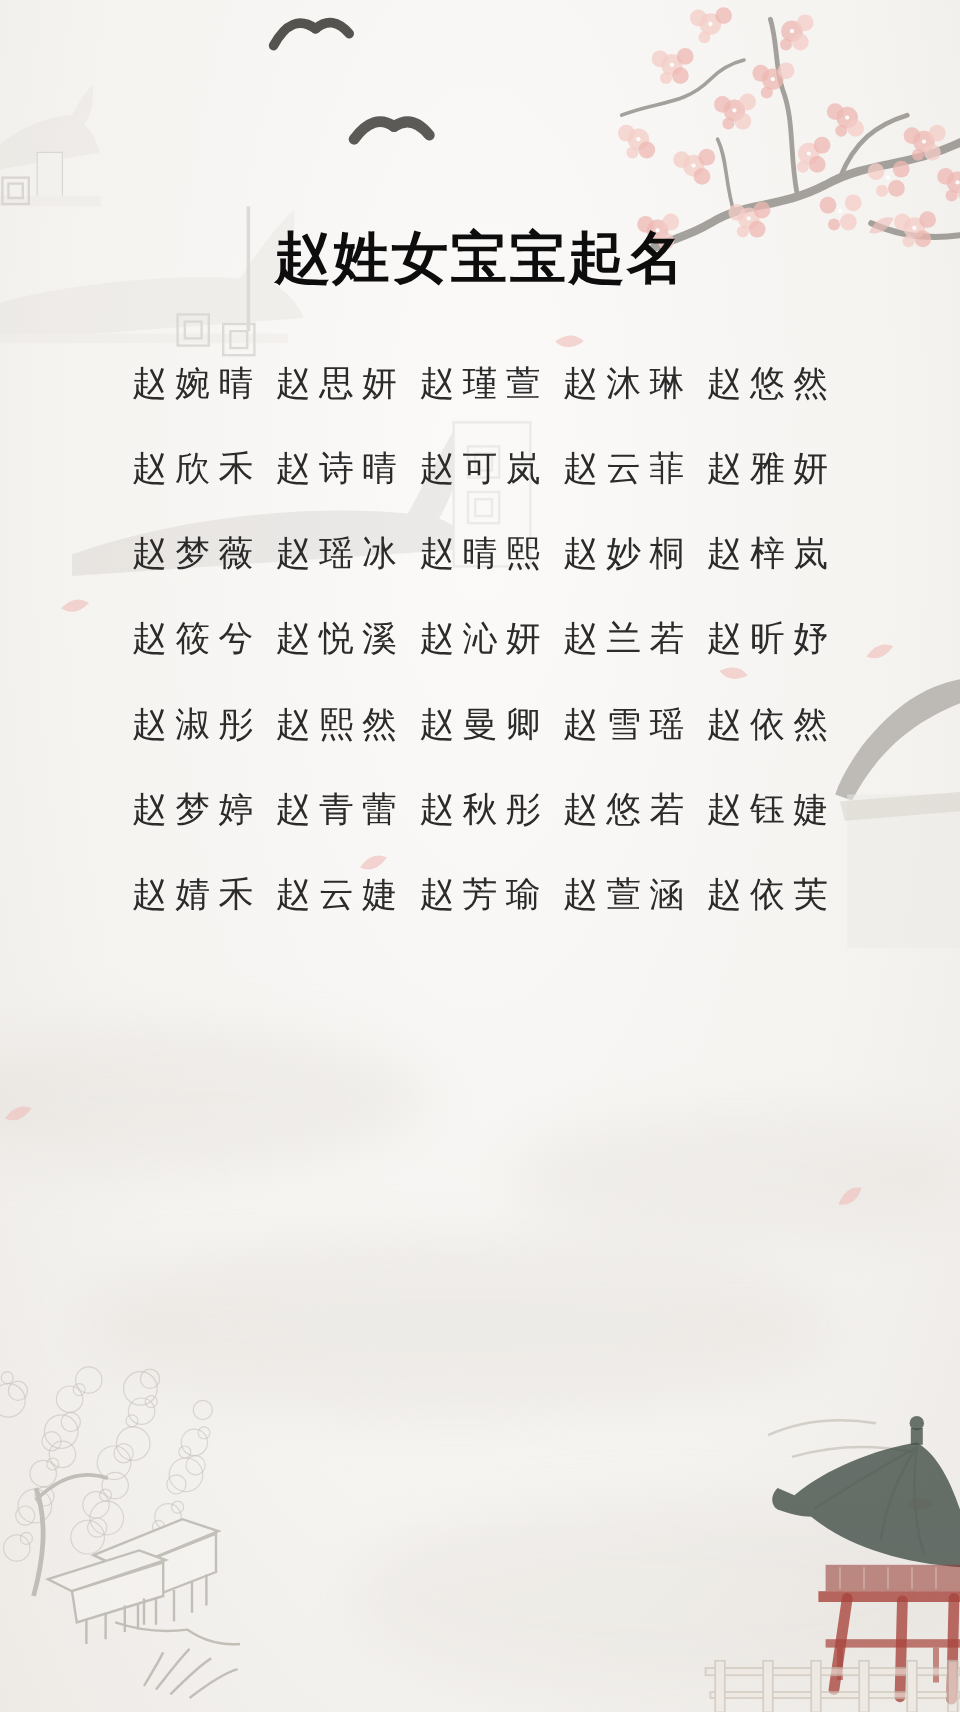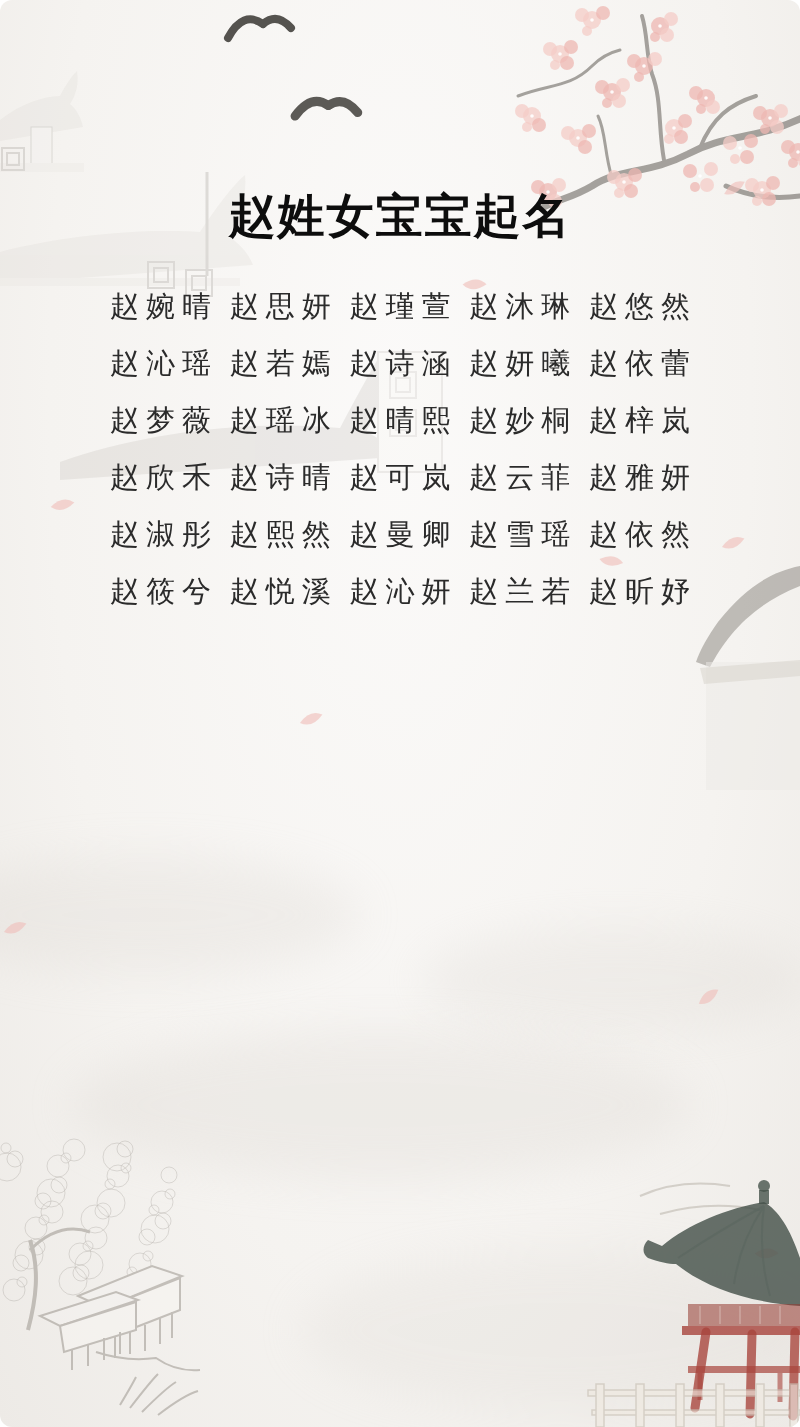--- a/index.html
+++ b/index.html
@@ -1,36 +1,35 @@
 <!DOCTYPE html>
 <html><head>
 <meta charset="utf-8">
 <style>
   html,body{margin:0;padding:0;}
   .page{
     position:relative;width:800px;height:1427px;overflow:hidden;
     background:radial-gradient(ellipse at 50% 28%, #fbfaf9 0%, #f5f3f0 62%, #edeae6 100%);
-    border-radius:12px;
   }
   .bg{position:absolute;left:0;top:0;width:800px;height:1427px;}
   .mist{position:absolute;border-radius:50%;background:#d9d4ce;filter:blur(22px);}
   #mist1{left:-70px;top:855px;width:430px;height:120px;opacity:.26;}
   #mist2{left:420px;top:925px;width:390px;height:110px;opacity:.24;}
   #mist3{left:70px;top:1030px;width:620px;height:150px;opacity:.28;}
   #mist4{left:300px;top:1250px;width:520px;height:160px;opacity:.22;}
   .title{
     position:absolute;top:186px;left:0;width:100%;margin:0;text-align:center;
     font-family:"DejaVu Sans","Liberation Sans",sans-serif;
     font-size:47px;line-height:60px;color:#0d0d0d;letter-spacing:2px;
   }
   .t-prefix{font-weight:700;}
   .t-main{font-weight:900;}
   .grid{
-    position:absolute;top:288px;left:110px;width:580px;
-    display:flex;flex-direction:column;gap:21px;
+    position:absolute;top:302px;left:110px;width:580px;
+    display:flex;flex-direction:column;gap:35px;
   }
   .name-row{display:flex;justify-content:space-between;height:36px;}
   .name{
     font-family:"Liberation Serif","DejaVu Serif",serif;
     font-size:29px;line-height:36px;letter-spacing:7px;margin-right:-7px;
     color:#2b2b2b;white-space:nowrap;
   }
 </style>
 </head>
 <body>
@@ -290,48 +289,55 @@
 
   <div id="names-grid" class="grid">
       <div class="name-row">
         <span class="name">赵婉晴</span>
         <span class="name">赵思妍</span>
         <span class="name">赵瑾萱</span>
         <span class="name">赵沐琳</span>
         <span class="name">赵悠然</span>
       </div>
       <div class="name-row">
-        <span class="name">赵沁瑶</span>
-        <span class="name">赵若嫣</span>
-        <span class="name">赵诗涵</span>
-        <span class="name">赵妍曦</span>
-        <span class="name">赵依蕾</span>
+        <span class="name">赵欣禾</span>
+        <span class="name">赵诗晴</span>
+        <span class="name">赵可岚</span>
+        <span class="name">赵云菲</span>
+        <span class="name">赵雅妍</span>
       </div>
       <div class="name-row">
         <span class="name">赵梦薇</span>
         <span class="name">赵瑶冰</span>
         <span class="name">赵晴熙</span>
         <span class="name">赵妙桐</span>
         <span class="name">赵梓岚</span>
       </div>
       <div class="name-row">
-        <span class="name">赵欣禾</span>
-        <span class="name">赵诗晴</span>
-        <span class="name">赵可岚</span>
-        <span class="name">赵云菲</span>
-        <span class="name">赵雅妍</span>
+        <span class="name">赵筱兮</span>
+        <span class="name">赵悦溪</span>
+        <span class="name">赵沁妍</span>
+        <span class="name">赵兰若</span>
+        <span class="name">赵昕妤</span>
       </div>
       <div class="name-row">
         <span class="name">赵淑彤</span>
         <span class="name">赵熙然</span>
         <span class="name">赵曼卿</span>
         <span class="name">赵雪瑶</span>
         <span class="name">赵依然</span>
       </div>
       <div class="name-row">
-        <span class="name">赵筱兮</span>
-        <span class="name">赵悦溪</span>
-        <span class="name">赵沁妍</span>
-        <span class="name">赵兰若</span>
-        <span class="name">赵昕妤</span>
+        <span class="name">赵梦婷</span>
+        <span class="name">赵青蕾</span>
+        <span class="name">赵秋彤</span>
+        <span class="name">赵悠若</span>
+        <span class="name">赵钰婕</span>
+      </div>
+      <div class="name-row">
+        <span class="name">赵婧禾</span>
+        <span class="name">赵云婕</span>
+        <span class="name">赵芳瑜</span>
+        <span class="name">赵萱涵</span>
+        <span class="name">赵依芙</span>
       </div>
     </div>
 </div>
 
 </body></html>

